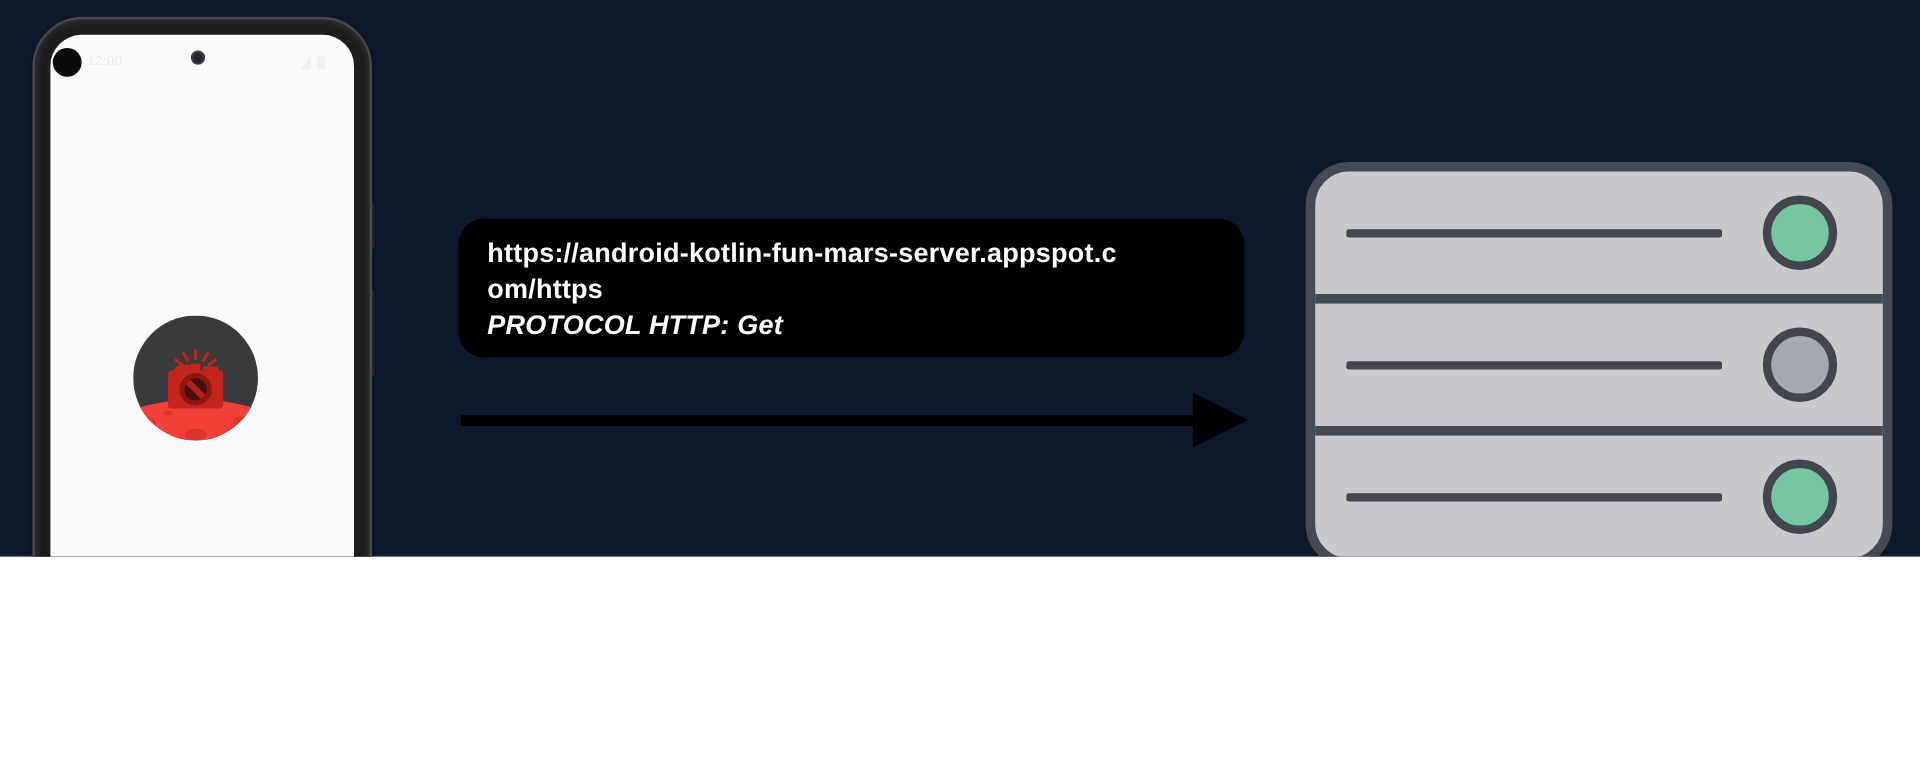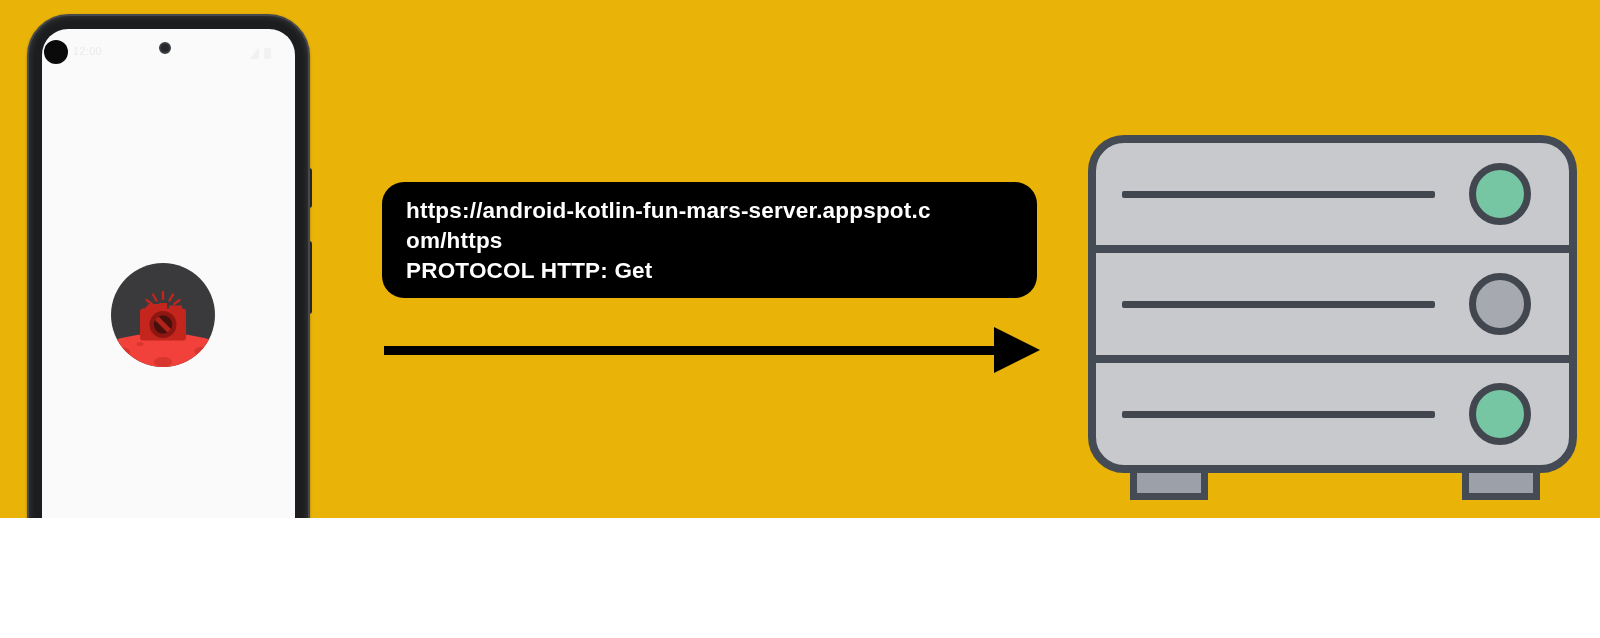--- a/index.html
+++ b/index.html
@@ -1,18 +1,18 @@
 <!DOCTYPE html>
 <html><head>
 <meta charset="utf-8">
 <style>
   * { margin:0; padding:0; box-sizing:border-box; }
   html,body { background:#ffffff; }
   .canvas {
-    position:relative; width:1600px; height:518px; background:#eab308;
+    position:relative; width:1600px; height:464px; background:#0f172a;
     font-family:"Liberation Sans", sans-serif; overflow:hidden;
   }
 
   
   .phone-btn { position:absolute; width:6px; background:#292a2c; border-radius:0 3px 3px 0; z-index:1; }
   .phone-btn.volume { left:306px; top:168px; height:40px; }
   .phone-btn.power  { left:306px; top:241px; height:73px; }
   .phone-frame {
     position:absolute; left:27px; top:14px; width:283px; height:611px;
     background:#1c1d1f; border:2px solid #48494c; border-radius:42px;
@@ -113,21 +113,21 @@
       <circle cx="52" cy="61.5" r="13.5" fill="#8e1712" style="fill: rgb(142, 23, 18);"></circle>
       <circle cx="52" cy="61.5" r="10" fill="#47100d" style="fill: rgb(71, 16, 13);"></circle>
       <line x1="45.5" y1="55" x2="58.5" y2="68" stroke="#b3221a" stroke-width="5"></line>
       <circle cx="52" cy="61.5" r="10" fill="none" stroke="#8e1712" stroke-width="1.5"></circle>
     </g>
   </svg>
 
   <div class="request-box" style="background-color: rgb(0, 0, 0);">
     <div style="color: rgb(255, 255, 255);">https://android-kotlin-fun-mars-server.appspot.c</div>
     <div style="color: rgb(255, 255, 255);">om/https</div>
-    <div style="color: rgb(255, 255, 255);">PROTOCOL HTTP: Get</div>
+    <div style="color: rgb(255, 255, 255); font-style: italic;">PROTOCOL HTTP: Get</div>
   </div>
 
   <div class="arrow-shaft" style="background-color: rgb(0, 0, 0);"></div>
   <div class="arrow-head"></div>
 
   <div class="server-foot left" style="background-color: rgb(156, 160, 169);"></div>
   <div class="server-foot right" style="background-color: rgb(156, 160, 169);"></div>
 
   <div class="server-body" style="background-color: rgb(200, 201, 205);">
     <div class="server-slot">

